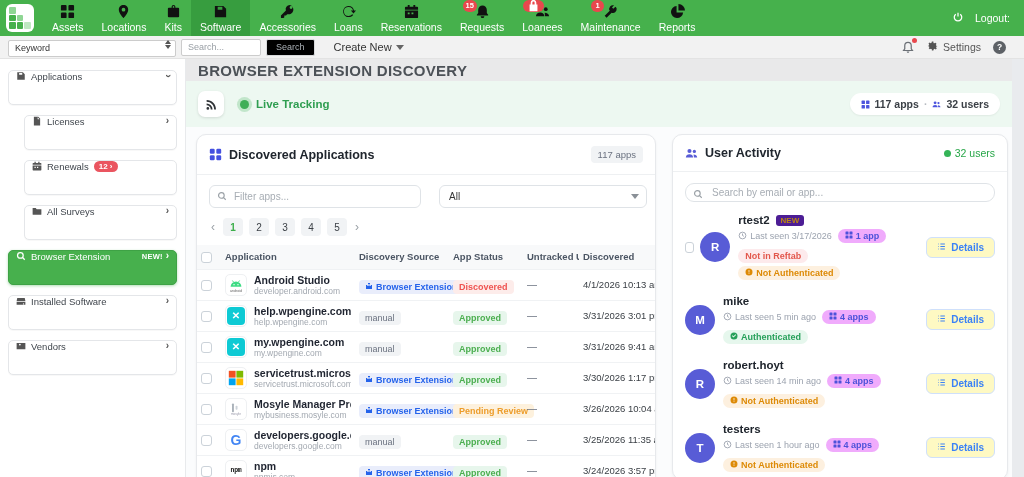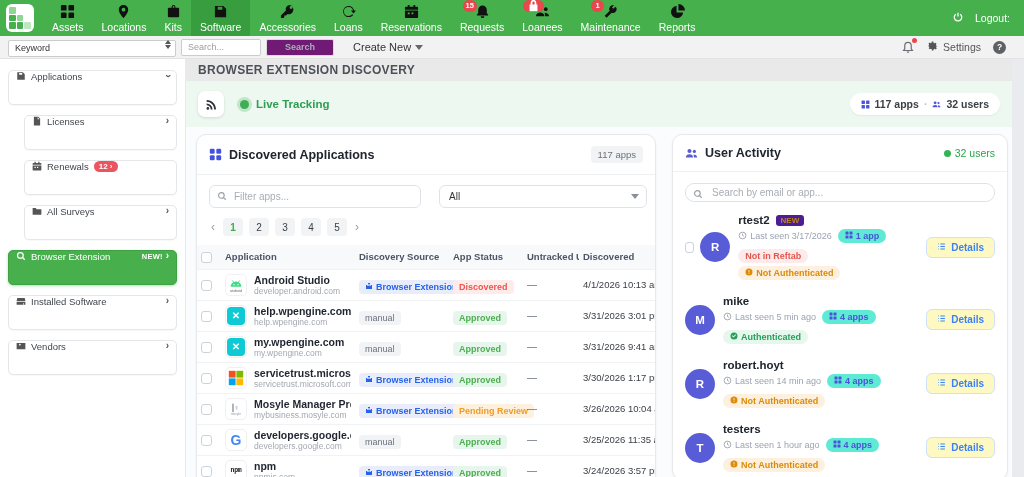--- a/index.html
+++ b/index.html
@@ -32,22 +32,22 @@
   .kw-select { width:168px; height:17px; font-size:9px; color:#333; border:1px solid #ccc; border-radius:2px;
     background:#fff; appearance:none; -webkit-appearance:none; padding:0 14px 0 6px;
     font-family:"Liberation Sans",sans-serif; }
   .updown { position:absolute; right:5px; top:3px; display:flex; flex-direction:column; gap:1px; pointer-events:none; }
   .updown i { width:0; height:0; border-left:3px solid transparent; border-right:3px solid transparent; }
   .updown i.up { border-bottom:4px solid #555; }
   .updown i.dn { border-top:4px solid #555; }
   .tb-search { width:80px; height:17px; font-size:9px; border:1px solid #ccc; border-radius:2px; padding:0 6px;
     font-family:"Liberation Sans",sans-serif; color:#333; }
   .tb-search::placeholder { color:#9aa0a6; }
-  .tb-btn { height:17px; font-size:9px; color:#aab0b6; background:#701a75; border:1px solid #d8dadc;
-    border-radius:2px; padding:0 18px;font-weight:bold; }
+  .tb-btn { height:17px; font-size:9px; color:#aab0b6; background:#000000; border:1px solid #d8dadc;
+    border-radius:2px; padding:0 9px; }
   .create-new { display:flex; align-items:center; gap:4px; font-size:11px; color:#333; margin-left:14px; cursor:pointer; }
   .chev-dn { width:0; height:0; border-left:4px solid transparent; border-right:4px solid transparent; border-top:5px solid #666; }
   .toolbar-right { margin-left:auto; display:flex; align-items:center; gap:12px; padding-right:10px; }
   .bell-wrap { position:relative; width:14px; height:14px; color:#6b7076; }
   .bell-wrap svg { width:14px; height:14px; }
   .bell-dot { position:absolute; top:-2px; right:-2px; width:5px; height:5px; border-radius:50%; background:#e8484d; }
   .settings { display:flex; align-items:center; gap:4px; font-size:10.5px; color:#555; cursor:pointer; }
   .settings svg { width:12px; height:12px; }
   .help-dot { width:13px; height:13px; border-radius:50%; background:#5d6166; color:#fff; font-size:8.5px; font-weight:bold;
     display:flex; align-items:center; justify-content:center; cursor:pointer; }
@@ -68,21 +68,21 @@
   .sb-badge { background:#ea5560; color:#fff; font-size:8px; font-weight:bold; border-radius:8px;
     padding:1px 5px; display:flex; align-items:center; gap:1px; }
   .sb-item.active { background:#47b04d; border-color:#3ea245; color:#fff; box-shadow:0 1px 3px rgba(60,170,70,.4); }
   .sb-item.active .sb-ico, .sb-item.active .sb-chev { color:#fff; }
   .sb-new { font-size:7.5px; font-weight:bold; letter-spacing:.2px; }
 
   .main-col { flex:1; display:flex; flex-direction:column; min-width:0; background:#fbfcfd; }
   .right-strip { width:12px; flex:0 0 12px; background:#e9ebee; }
 
   .page-header { height:22px; flex:0 0 22px; background:#e9e9ea; display:flex; align-items:center;
-    padding:0 12px; font-size:12px; font-weight:bold; color:#4c5157; letter-spacing:.3px; }
+    padding:0 12px; font-size:15px; font-weight:bold; color:#4c5157; letter-spacing:.3px; }
   .live-bar { height:46px; flex:0 0 46px; background:#edf8f1; display:flex; align-items:center; padding:0 12px; }
   .rss-btn { width:26px; height:26px; background:#fff; border-radius:7px; box-shadow:0 1px 3px rgba(0,0,0,.12);
     display:flex; align-items:center; justify-content:center; color:#2f3337; cursor:pointer; }
   .rss-btn svg { width:13px; height:13px; }
   .live-dot { width:9px; height:9px; border-radius:50%; background:#3fae57; box-shadow:0 0 0 3px rgba(63,174,87,.25);
     margin:0 7px 0 16px; }
   .live-label { color:#2f9e51; font-weight:bold; font-size:11.5px; }
   .counts-pill { margin-left:auto; background:#fff; border-radius:14px; padding:5px 11px; display:flex; align-items:center;
     gap:5px; font-size:10.5px; font-weight:bold; color:#3b4046; box-shadow:0 1px 2px rgba(0,0,0,.06); }
   .counts-pill .pill-ico { color:#4d55dd; width:9px; height:9px; }
@@ -148,21 +148,21 @@
   .user-row .cb { margin-right:-2px; }
   .avatar { width:30px; height:30px; border-radius:50%; background:#585cd6; color:#fff; font-weight:bold; font-size:11.5px;
     display:flex; align-items:center; justify-content:center; flex:0 0 30px; }
   .user-info { display:flex; flex-direction:column; gap:3px; min-width:0; }
   .user-name-row { display:flex; align-items:center; gap:6px; }
   .user-name { font-size:11.5px; font-weight:bold; color:#20262e; }
   .b-new { background:#4c1d95; color:#bb8514; font-size:8px; font-weight:bold; border-radius:3px; padding:1px 5px; }
   .user-meta { display:flex; align-items:center; gap:6px; flex-wrap:wrap; }
   .last-seen { display:flex; align-items:center; gap:3px; font-size:9px; color:#9ca3af; white-space:nowrap; }
   .last-seen svg { width:9px; height:9px; }
-  .b-apps { background:#5eead4; color:#4c52d9; font-size:9px; font-weight:bold; border-radius:8px; padding:2px 7px;
+  .b-apps { background:#f0abfc; color:#4c52d9; font-size:9px; font-weight:bold; border-radius:8px; padding:2px 7px;
     display:inline-flex; align-items:center; gap:3px; }
   .b-apps svg { width:8px; height:8px; }
   .b-auth-ok { background:#e6f7ed; color:#27a05a; font-size:9px; font-weight:bold; border-radius:8px; padding:2px 7px;
     display:inline-flex; align-items:center; gap:3px; }
   .b-auth-no { background:#fdf0df; color:#dd8a06; font-size:9px; font-weight:bold; border-radius:8px; padding:2px 7px;
     display:inline-flex; align-items:center; gap:3px; }
   .b-auth-ok svg, .b-auth-no svg { width:8px; height:8px; }
   .b-notin { background:#fdeaec; color:#e2574c; font-size:9px; font-weight:bold; border-radius:8px; padding:2px 7px; }
   .details-btn { margin-left:auto; background:#fef9c3; border:1px solid #cfe0fb; color:#3b82f6; font-size:10px; font-weight:bold;
     border-radius:6px; padding:4px 10px; display:flex; align-items:flex-start; gap:5px; cursor:pointer; white-space:nowrap; }

